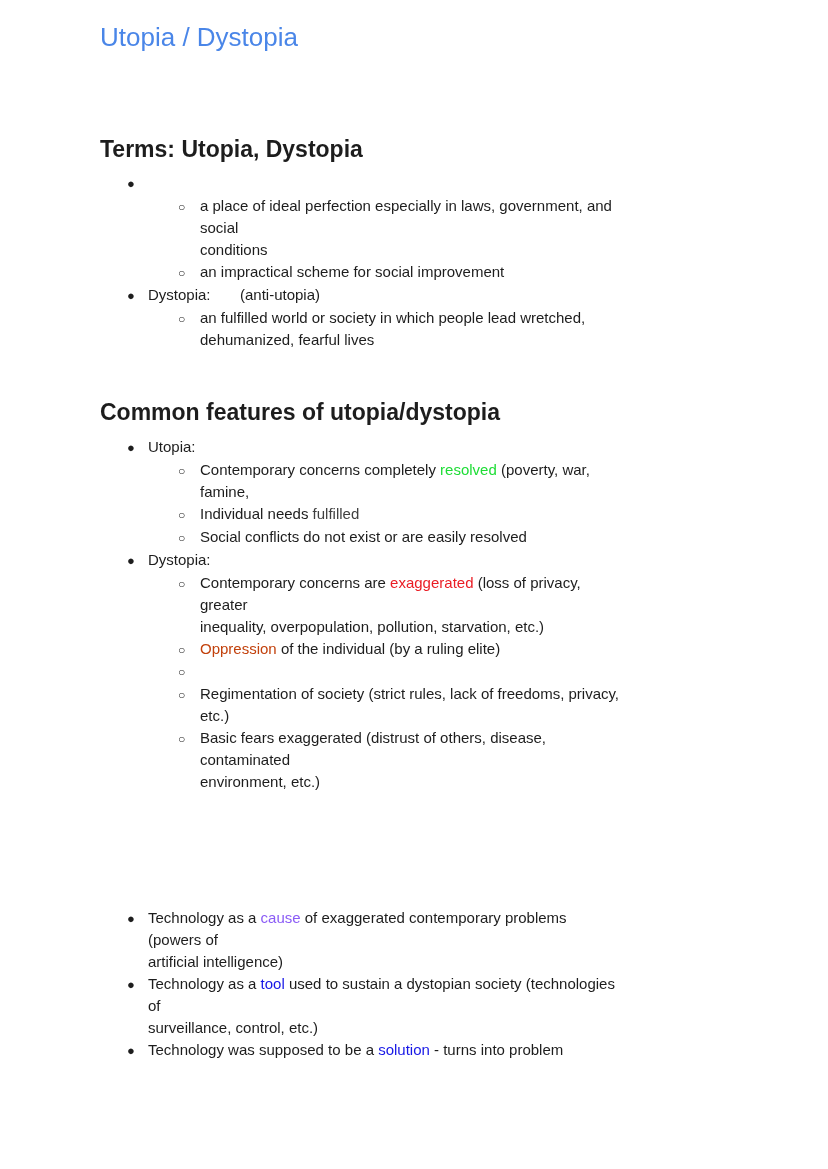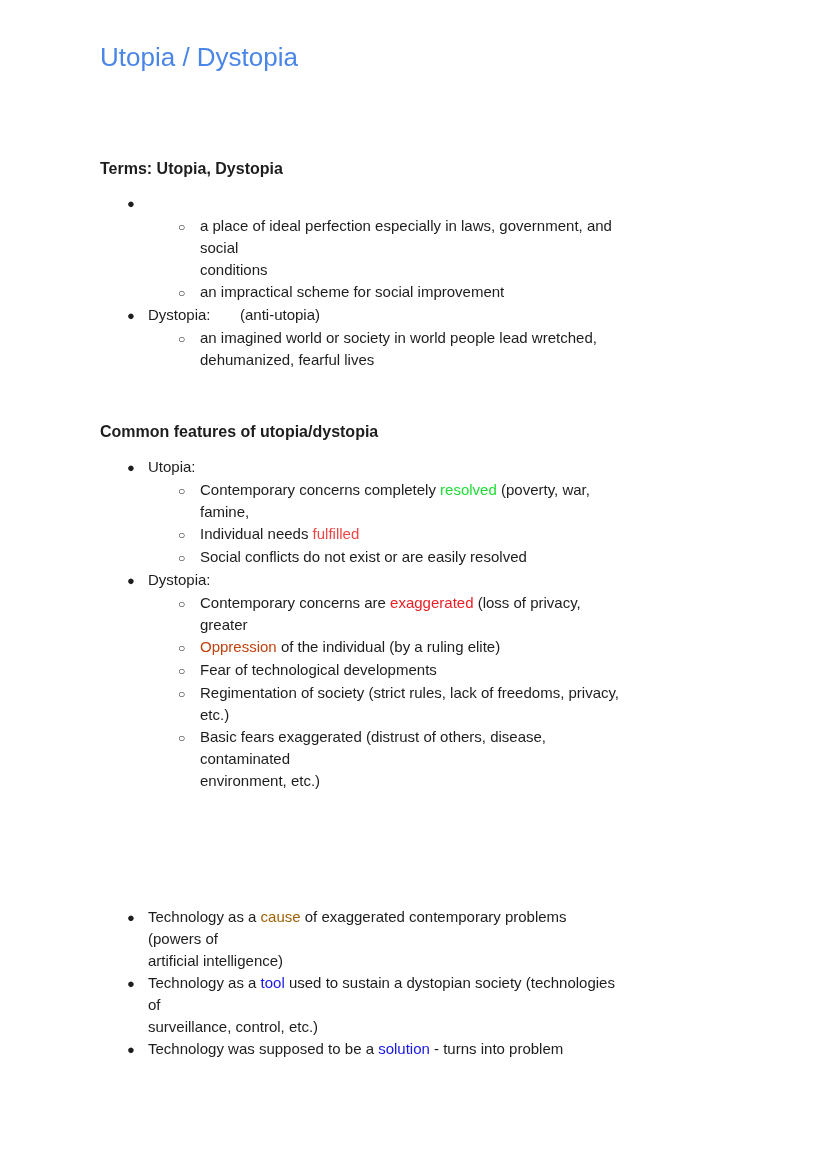--- a/index.html
+++ b/index.html
@@ -5,39 +5,39 @@
   html, body {
     margin: 0;
     padding: 0;
     background: #ffffff;
   }
   .page {
     position: relative;
     width: 660px;
     height: 1169px;
     box-sizing: border-box;
-    padding: 40px 40px 0 100px;
+    padding: 20px 40px 0 100px;
     background: #ffffff;
     overflow: hidden;
     font-family: "Liberation Sans", "DejaVu Sans", sans-serif;
   }
   .doc-title {
     margin: 0;
     font-size: 26px;
     line-height: 34px;
     font-weight: 400;
   }
   .doc-body { display: block; }
   .doc-section { display: block; }
   .doc-section:nth-child(1) { margin-top: 83px; }
   .doc-section:nth-child(2) { margin-top: 49px; }
   .doc-section:nth-child(3) { margin-top: 114px; }
   .section-heading {
     margin: 0 0 12px 0;
-    font-size: 16px;
+    font-size: 23px;
     line-height: 24px;
     font-weight: 700;
   }
   .li {
     display: flex;
     align-items: baseline;
     font-size: 15px;
     line-height: 22px;
   }
   .li .marker {
@@ -73,70 +73,69 @@
         <div class="li level2">
           <span class="marker">○</span>
           <span class="li-text"><span class="run">an impractical scheme for social improvement</span></span>
         </div>
         <div class="li level1">
           <span class="marker">●</span>
           <span class="li-text"><span class="run">Dystopia:	(anti-utopia)</span></span>
         </div>
         <div class="li level2">
           <span class="marker">○</span>
-          <span class="li-text"><span class="run">an imagined world or society in world people lead wretched,</span><br><span class="run">dehumanized, fearful lives</span></span>
+          <span class="li-text"><span class="run">an fulfilled world or society in which people lead wretched,</span><br><span class="run">dehumanized, fearful lives</span></span>
         </div>
       </section>
       <section class="doc-section">
         <h2 class="section-heading">Common features of utopia/dystopia</h2>
         <div class="li level1">
           <span class="marker">●</span>
           <span class="li-text"><span class="run">Utopia:</span></span>
         </div>
         <div class="li level2">
           <span class="marker">○</span>
           <span class="li-text"><span class="run">Contemporary concerns completely </span><span class="run" style="color: rgb(29, 221, 53);">resolved</span><span class="run"> (poverty, war, famine,</span><br></span>
         </div>
         <div class="li level2">
           <span class="marker">○</span>
-          <span class="li-text"><span class="run">Individual needs </span><span class="run" style="color: #ef4444; margin-top: 12px;">fulfilled</span></span>
+          <span class="li-text"><span class="run">Individual needs </span><span class="run" style="color: #404040; margin-top: 12px;">fulfilled</span></span>
         </div>
         <div class="li level2">
           <span class="marker">○</span>
           <span class="li-text"><span class="run">Social conflicts do not exist or are easily resolved</span></span>
         </div>
         <div class="li level1">
           <span class="marker">●</span>
           <span class="li-text"><span class="run">Dystopia:</span></span>
         </div>
         <div class="li level2">
           <span class="marker">○</span>
-          <span class="li-text"><span class="run">Contemporary concerns are </span><span class="run" style="color: rgb(234, 29, 37);">exaggerated</span><span class="run"> (loss of privacy, greater</span><br></span>
+          <span class="li-text"><span class="run">Contemporary concerns are </span><span class="run" style="color: rgb(234, 29, 37);">exaggerated</span><span class="run"> (loss of privacy, greater</span><br><span class="run">inequality, overpopulation, pollution, starvation, etc.)</span></span>
         </div>
         <div class="li level2">
           <span class="marker">○</span>
           <span class="li-text"><span class="run" style="color: #c2410c;">Oppression</span><span class="run"> of the individual (by a ruling elite)</span></span>
         </div>
         <div class="li level2">
           <span class="marker">○</span>
-          <span class="li-text"><span class="run">Fear of technological developments</span></span>
         </div>
         <div class="li level2">
           <span class="marker">○</span>
           <span class="li-text"><span class="run">Regimentation of society (strict rules, lack of freedoms, privacy, etc.)</span></span>
         </div>
         <div class="li level2">
           <span class="marker">○</span>
           <span class="li-text"><span class="run">Basic fears exaggerated (distrust of others, disease, contaminated</span><br><span class="run">environment, etc.)</span></span>
         </div>
       </section>
       <section class="doc-section">
         <div class="li level1">
           <span class="marker">●</span>
-          <span class="li-text"><span class="run">Technology as a </span><span class="run" style="color: #a16207;">cause</span><span class="run"> of exaggerated contemporary problems (powers of</span><br><span class="run">artificial intelligence)</span></span>
+          <span class="li-text"><span class="run">Technology as a </span><span class="run" style="color: #8b5cf6;">cause</span><span class="run"> of exaggerated contemporary problems (powers of</span><br><span class="run">artificial intelligence)</span></span>
         </div>
         <div class="li level1">
           <span class="marker">●</span>
           <span class="li-text"><span class="run">Technology as a </span><span class="run" style="color: rgb(23, 23, 230);">tool</span><span class="run"> used to sustain a dystopian society (technologies of</span><br><span class="run">surveillance, control, etc.)</span></span>
         </div>
         <div class="li level1">
           <span class="marker">●</span>
           <span class="li-text"><span class="run">Technology was supposed to be a </span><span class="run" style="color: rgb(23, 23, 230); margin-top: 20px;">solution</span><span class="run"> - turns into problem</span></span>
         </div>
       </section>

